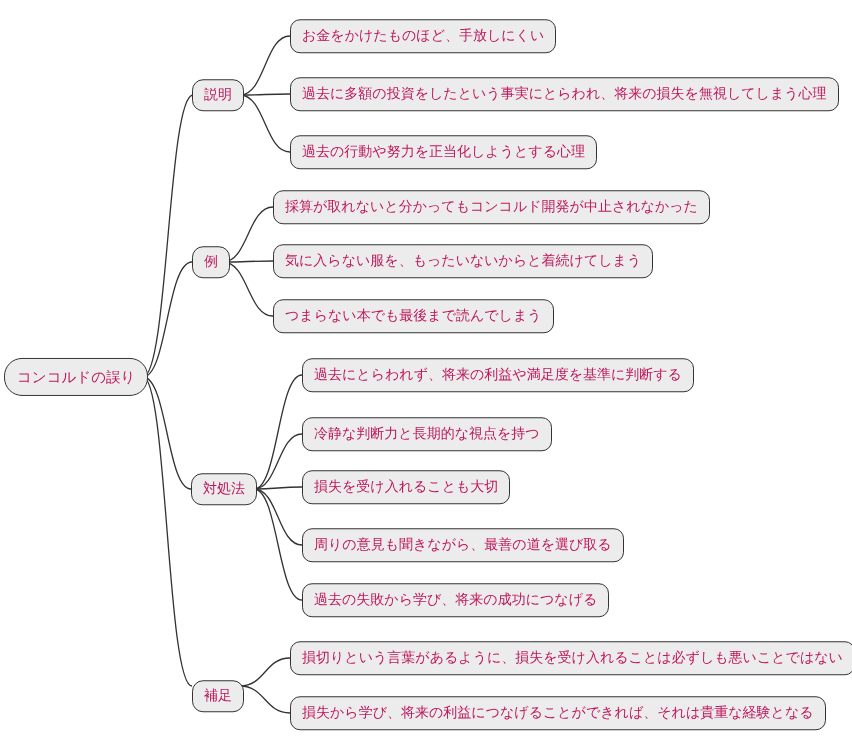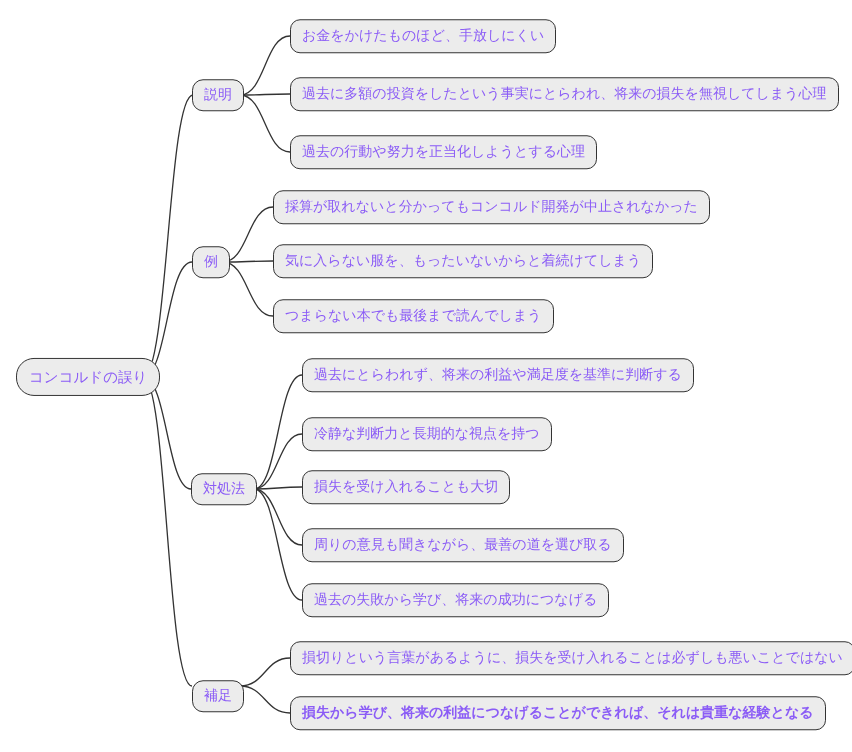--- a/index.html
+++ b/index.html
@@ -26,21 +26,21 @@
     fill: none;
     stroke: #333333;
     stroke-width: 1.3px;
   }
   .node {
     position: absolute;
     transform: translateY(-50%);
     background: #ececec;
     border: 1.6px solid #333333;
     border-radius: 10px;
-    color: #8b5cf6;
+    color: #be185d;
     font-size: 14px;
     line-height: 1.25;
     white-space: nowrap;
     padding: 7px 11px;
     box-sizing: border-box;
     text-align: center;
   }
   .node.root {
     border-radius: 13px;
     padding: 9px 12px;
@@ -74,21 +74,21 @@
     <path d="M 254 489 C 278 489, 278 375, 302 375"></path>
     <path d="M 254 489 C 278 489, 278 434, 302 434"></path>
     <path d="M 254 489 C 278 489, 278 487, 302 487"></path>
     <path d="M 254 489 C 278 489, 278 545, 302 545"></path>
     <path d="M 254 489 C 278 489, 278 600, 302 600"></path>
 
     <path d="M 240 686 C 265 686, 265 658, 290 658"></path>
     <path d="M 240 686 C 265 686, 265 713, 290 713"></path>
   </svg>
 
-  <div class="node root" style="left:16px; top:377px;border-radius:18px;">コンコルドの誤り</div>
+  <div class="node root" style="left:4px; top:377px;border-radius:18px;">コンコルドの誤り</div>
 
   <div class="node branch" style="left:192px; top:95px;">説明</div>
   <div class="node branch" style="left:192px; top:262px;">例</div>
   <div class="node branch" style="left:191px; top:489px;">対処法</div>
   <div class="node branch" style="left:192px; top:686px;margin-top:10px;">補足</div>
 
   <div class="node leaf" style="left:290px; top:36px;">お金をかけたものほど、手放しにくい</div>
   <div class="node leaf" style="left:290px; top:94px;">過去に多額の投資をしたという事実にとらわれ、将来の損失を無視してしまう心理</div>
   <div class="node leaf" style="left:290px; top:152px;">過去の行動や努力を正当化しようとする心理</div>
 
@@ -96,15 +96,15 @@
   <div class="node leaf" style="left:273px; top:207px;">採算が取れないと分かってもコンコルド開発が中止されなかった</div>
   <div class="node leaf" style="left:273px; top:316px;">つまらない本でも最後まで読んでしまう</div>
 
   <div class="node leaf" style="left:302px; top:375px;">過去にとらわれず、将来の利益や満足度を基準に判断する</div>
   <div class="node leaf" style="left:302px; top:434px;">冷静な判断力と長期的な視点を持つ</div>
   <div class="node leaf" style="left:302px; top:487px;">損失を受け入れることも大切</div>
   <div class="node leaf" style="left:302px; top:545px;">周りの意見も聞きながら、最善の道を選び取る</div>
   <div class="node leaf" style="left:302px; top:600px;">過去の失敗から学び、将来の成功につなげる</div>
 
   <div class="node leaf" style="left:290px; top:658px;">損切りという言葉があるように、損失を受け入れることは必ずしも悪いことではない</div>
-  <div class="node leaf" style="left:290px; top:713px;font-weight:bold;">損失から学び、将来の利益につなげることができれば、それは貴重な経験となる</div>
+  <div class="node leaf" style="left:290px; top:713px;">損失から学び、将来の利益につなげることができれば、それは貴重な経験となる</div>
 
 </div>
 
 </body></html>

